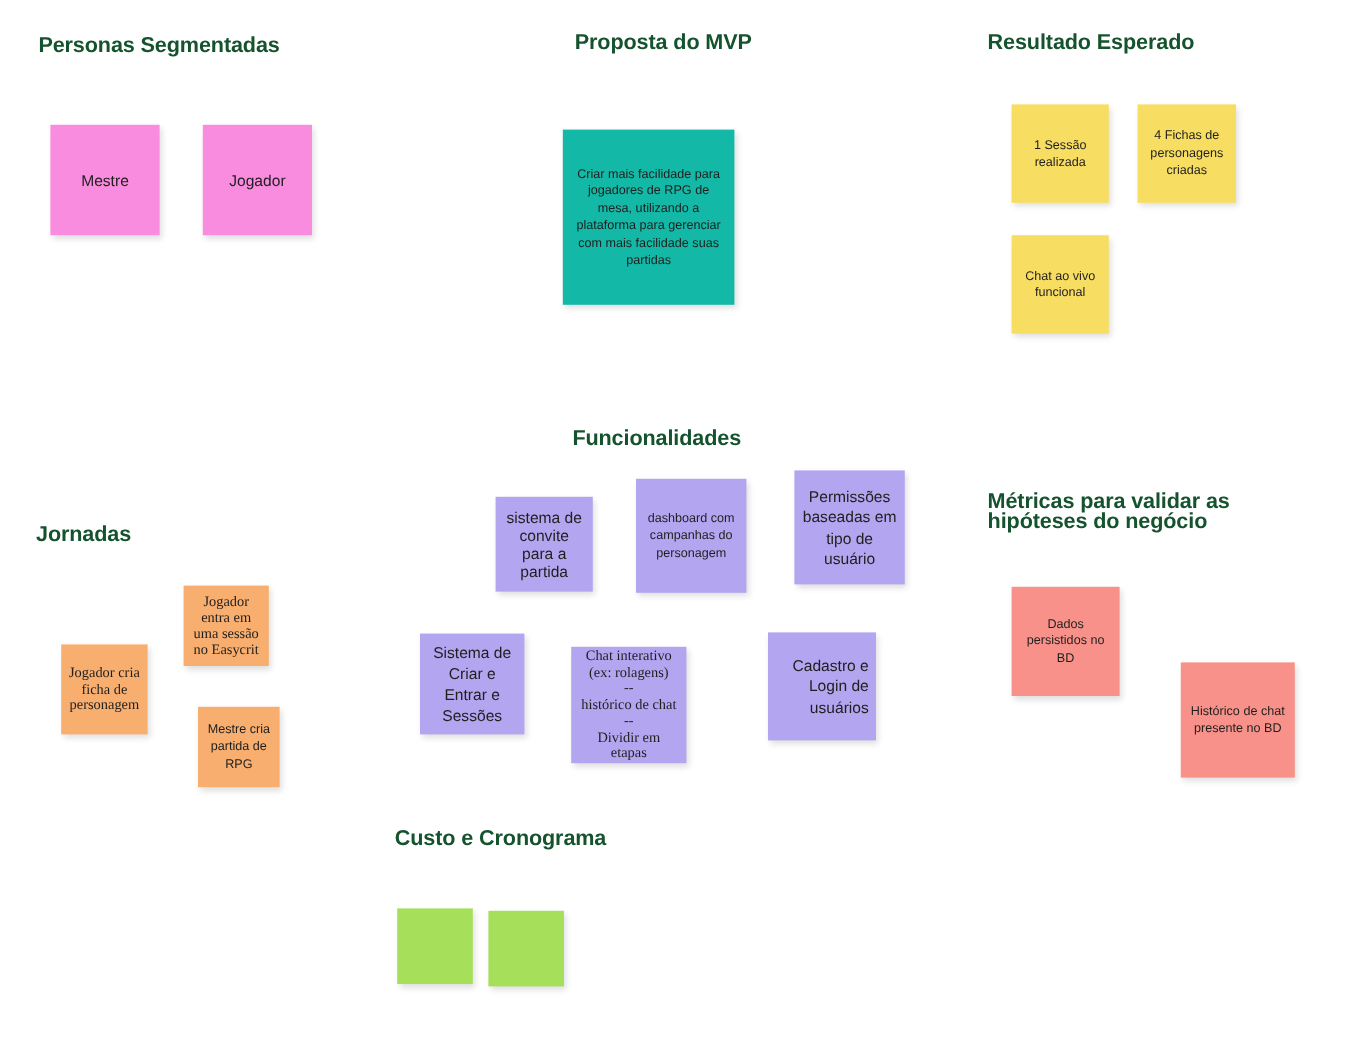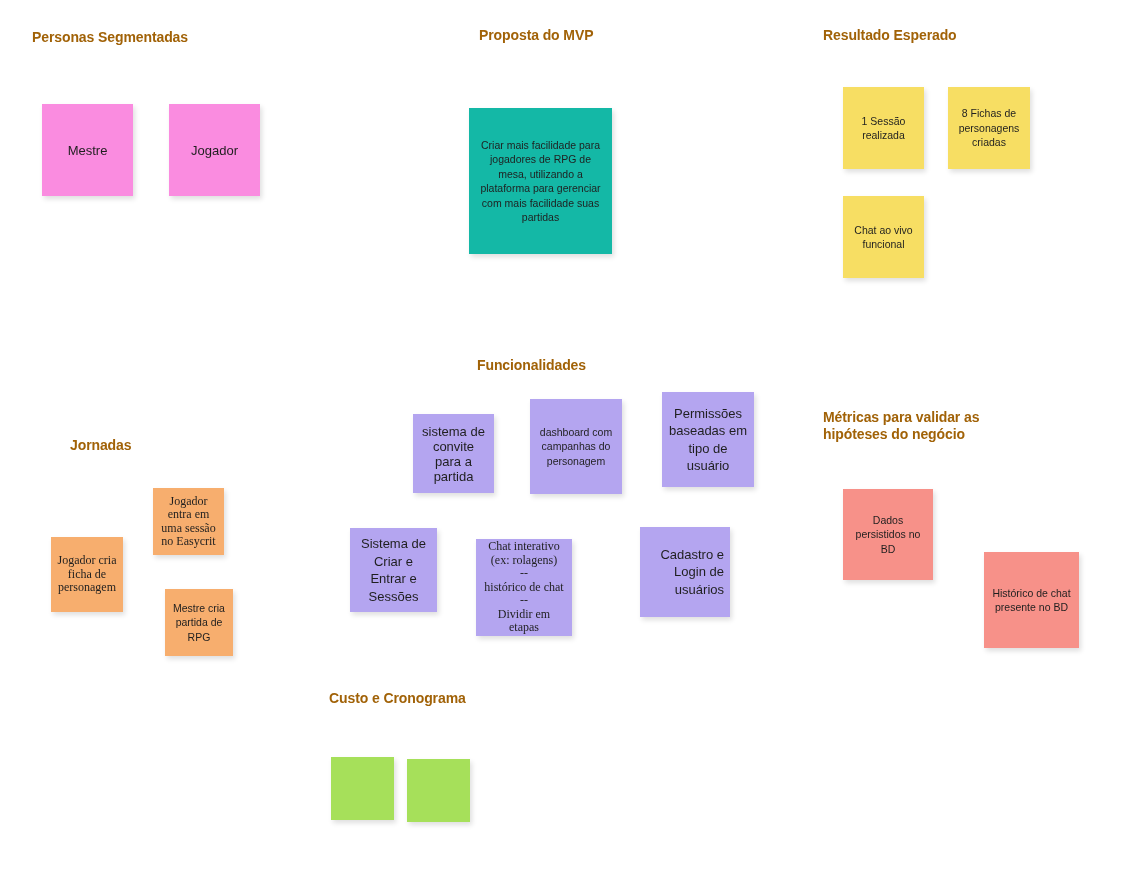--- a/index.html
+++ b/index.html
@@ -18,24 +18,24 @@
     -webkit-font-smoothing: antialiased;
   }
   .board {
     position: absolute;
     inset: 0;
   }
   .section-title {
     position: absolute;
     font-family: "Liberation Sans", sans-serif;
     font-weight: bold;
-    font-size: 14px;
+    font-size: 18px;
     line-height: 17px;
     letter-spacing: -0.1px;
-    color: #a16207;
+    color: #14532d;
     white-space: pre-line;
     user-select: none;
   }
   .note {
     position: absolute;
     display: flex;
     align-items: center;
     justify-content: center;
     text-align: center;
     padding: 4px 6px;
@@ -60,21 +60,21 @@
 <div class="board">
 
   <div class="section-title" style="left:32px; top:29px;">Personas Segmentadas</div>
 
   <div class="section-title" style="left:479px; top:27px;">Proposta do MVP</div>
 
   <div class="section-title" style="left:823px; top:27px;">Resultado Esperado</div>
 
   <div class="section-title" style="left:477px; top:357px;">Funcionalidades</div>
 
-  <div class="section-title" style="left:30px; top:437px;margin-left:40px;">Jornadas</div>
+  <div class="section-title" style="left:30px; top:437px;">Jornadas</div>
 
   <div class="section-title" style="left:823px; top:409px;">Métricas para validar as
 hipóteses do negócio</div>
 
   <div class="section-title" style="left:329px; top:690px;">Custo e Cronograma</div>
 
   <div class="note fs-md" style="left:42px; top:104px; width:91px; height:92px; background:#FA8CE0;">
     <span>Mestre</span>
   </div>
 
@@ -84,21 +84,21 @@
 
   <div class="note fs-sm" style="left:469px; top:108px; width:143px; height:146px; background:#14b8a6;">
     <span>Criar mais facilidade para jogadores de RPG de mesa, utilizando a plataforma para gerenciar com mais facilidade suas partidas</span>
   </div>
 
   <div class="note fs-sm" style="left:843px; top:87px; width:81px; height:82px; background:#F7DE63;">
     <span>1 Sessão realizada</span>
   </div>
 
   <div class="note fs-sm" style="left:948px; top:87px; width:82px; height:82px; background:#F7DE63;">
-    <span>8 Fichas de personagens criadas</span>
+    <span>4 Fichas de personagens criadas</span>
   </div>
 
   <div class="note fs-sm" style="left:843px; top:196px; width:81px; height:82px; background:#F7DE63;">
     <span>Chat ao vivo funcional</span>
   </div>
 
   <div class="note fs-md" style="left:413px; top:414px; width:81px; height:79px; background:#B4A5F0;">
     <span>sistema de convite para a partida</span>
   </div>
 

